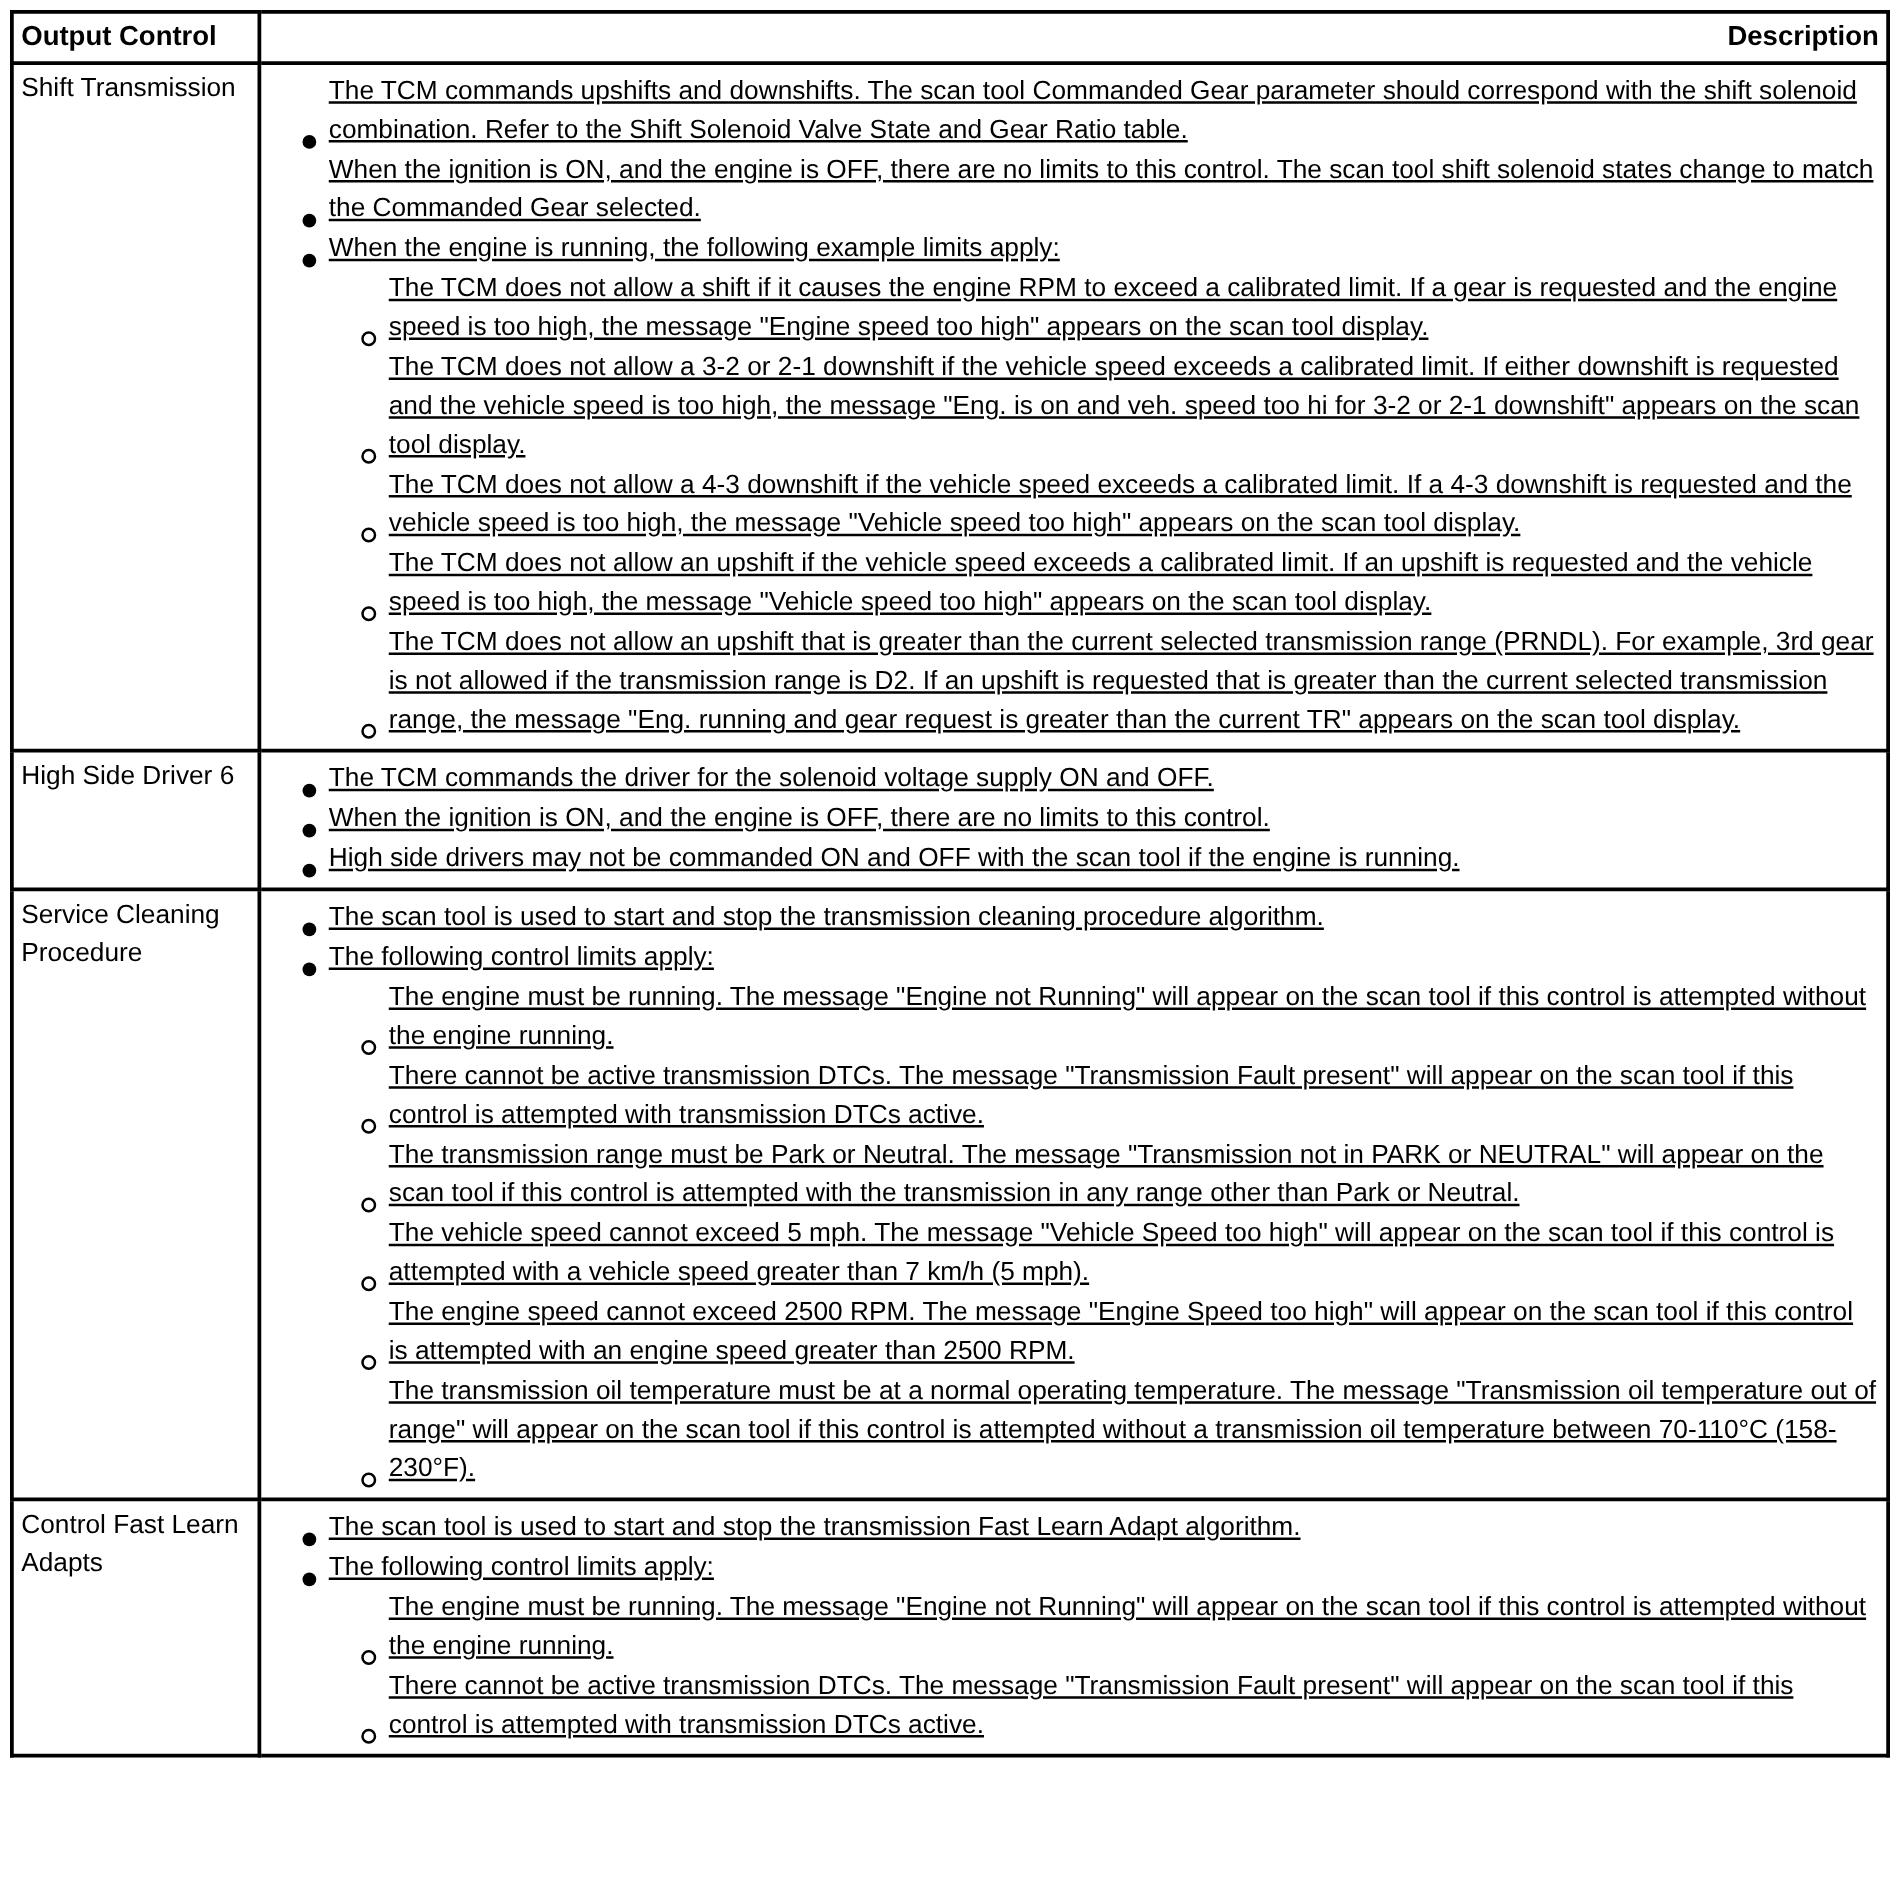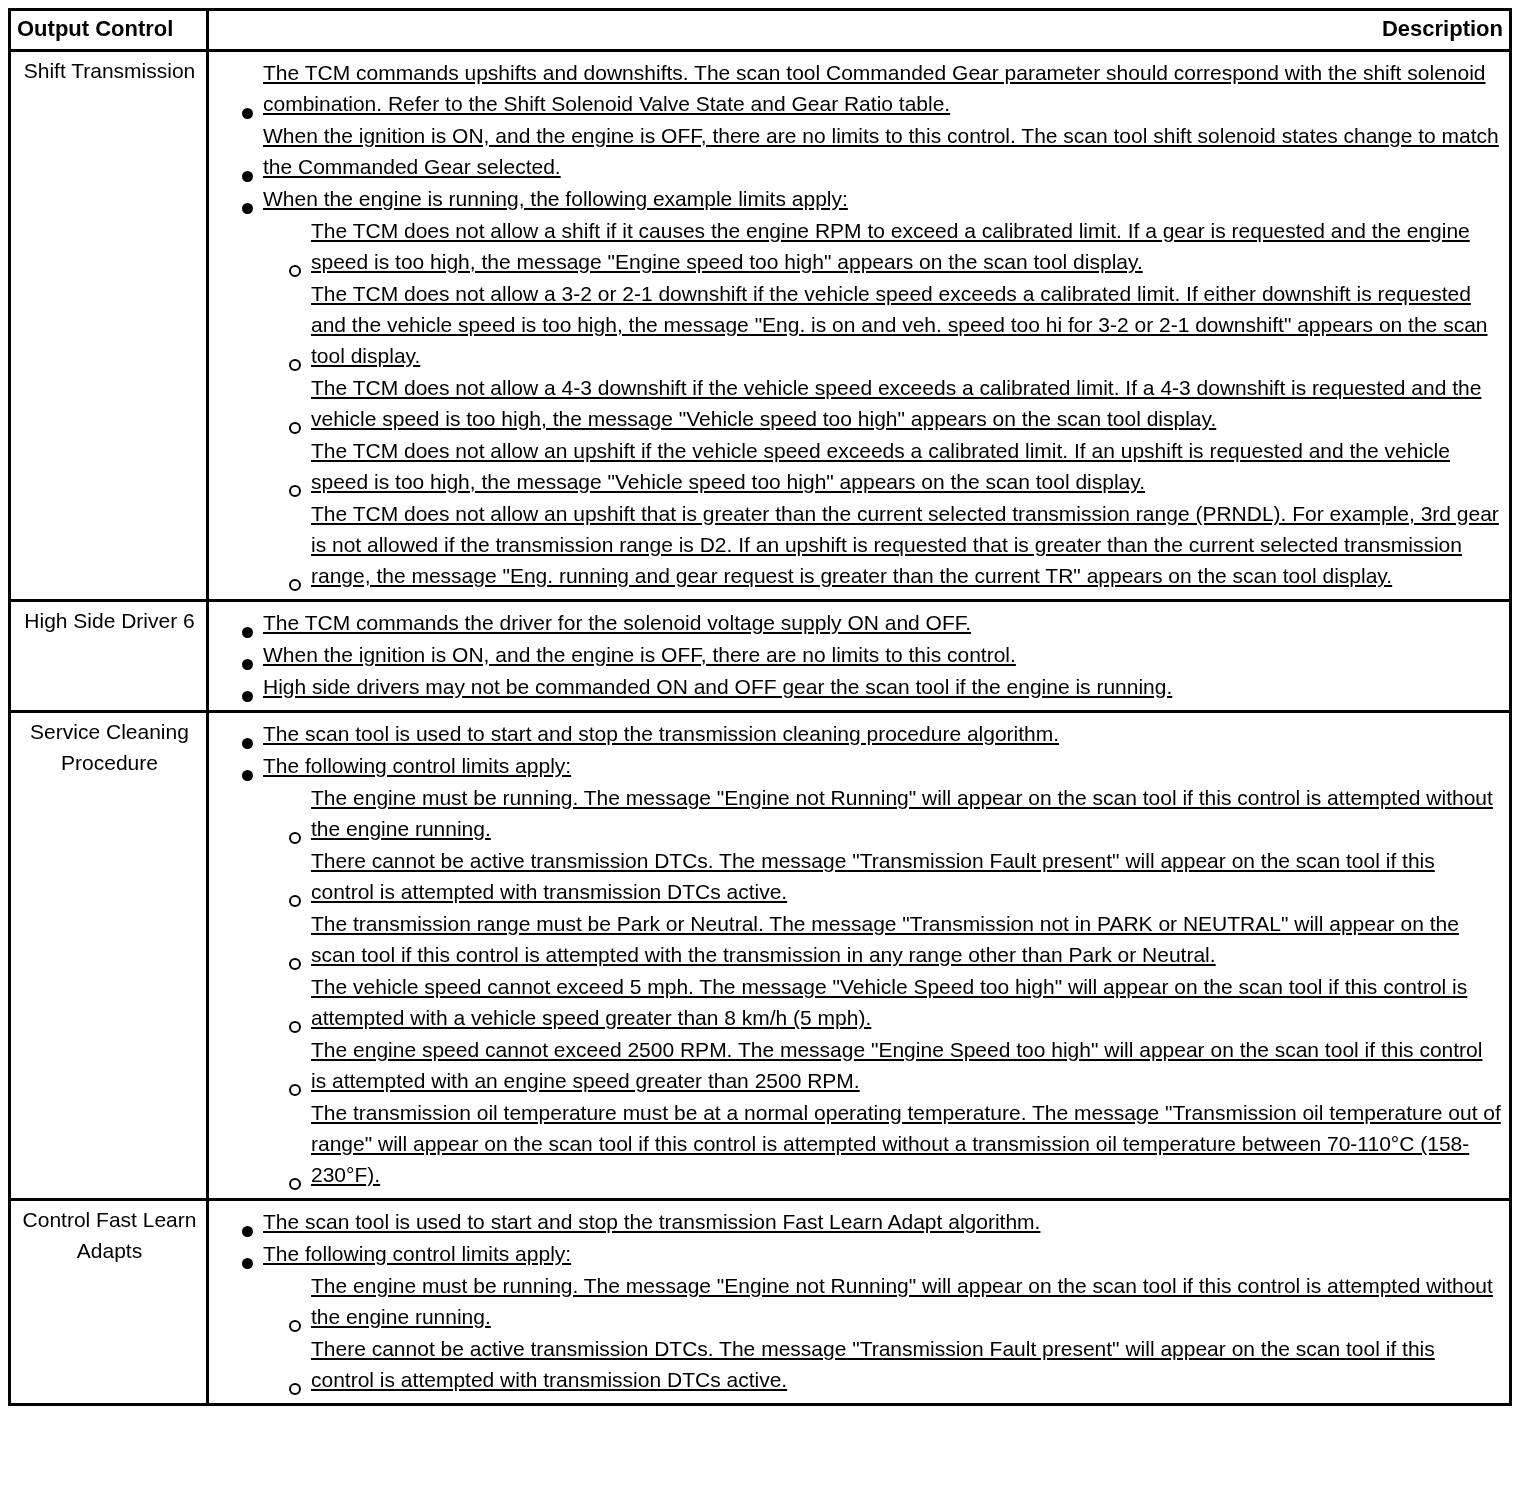--- a/index.html
+++ b/index.html
@@ -30,21 +30,20 @@
     text-align: left;
   }
   th.col-desc {
     text-align: right;
   }
   td.control-cell {
     font-size: 21px;
     line-height: 31px;
     padding: 3px 4px 4px 6px;
     word-wrap: break-word;
-    text-align: center;
   }
   td.desc-cell {
     font-size: 21px;
     line-height: 31px;
     padding: 4px 8px 8px 4px;
   }
   .item {
     display: flex;
     align-items: flex-end;
     margin-top: 1px;
@@ -154,21 +153,21 @@
           <div class="item level1">
             <span class="bullet-box">
               <span class="dot filled"></span>
             </span>
             <span class="text">When the ignition is ON, and the engine is OFF, there are no limits to this control.</span>
           </div>
           <div class="item level1">
             <span class="bullet-box">
               <span class="dot filled"></span>
             </span>
-            <span class="text">High side drivers may not be commanded ON and OFF gear the scan tool if the engine is running.</span>
+            <span class="text">High side drivers may not be commanded ON and OFF with the scan tool if the engine is running.</span>
           </div>
         </td>
       </tr>
       <tr>
         <td class="control-cell">Service Cleaning Procedure</td>
         <td class="desc-cell">
           <div class="item level1">
             <span class="bullet-box">
               <span class="dot filled"></span>
             </span>
@@ -195,21 +194,21 @@
           <div class="item level2">
             <span class="bullet-box">
               <span class="dot open"></span>
             </span>
             <span class="text">The transmission range must be Park or Neutral. The message "Transmission not in PARK or NEUTRAL" will appear on the scan tool if this control is attempted with the transmission in any range other than Park or Neutral.</span>
           </div>
           <div class="item level2">
             <span class="bullet-box">
               <span class="dot open"></span>
             </span>
-            <span class="text">The vehicle speed cannot exceed 5 mph. The message "Vehicle Speed too high" will appear on the scan tool if this control is attempted with a vehicle speed greater than 8 km/h (5 mph).</span>
+            <span class="text">The vehicle speed cannot exceed 5 mph. The message "Vehicle Speed too high" will appear on the scan tool if this control is attempted with a vehicle speed greater than 7 km/h (5 mph).</span>
           </div>
           <div class="item level2">
             <span class="bullet-box">
               <span class="dot open"></span>
             </span>
             <span class="text">The engine speed cannot exceed 2500 RPM. The message "Engine Speed too high" will appear on the scan tool if this control is attempted with an engine speed greater than 2500 RPM.</span>
           </div>
           <div class="item level2">
             <span class="bullet-box">
               <span class="dot open"></span>

